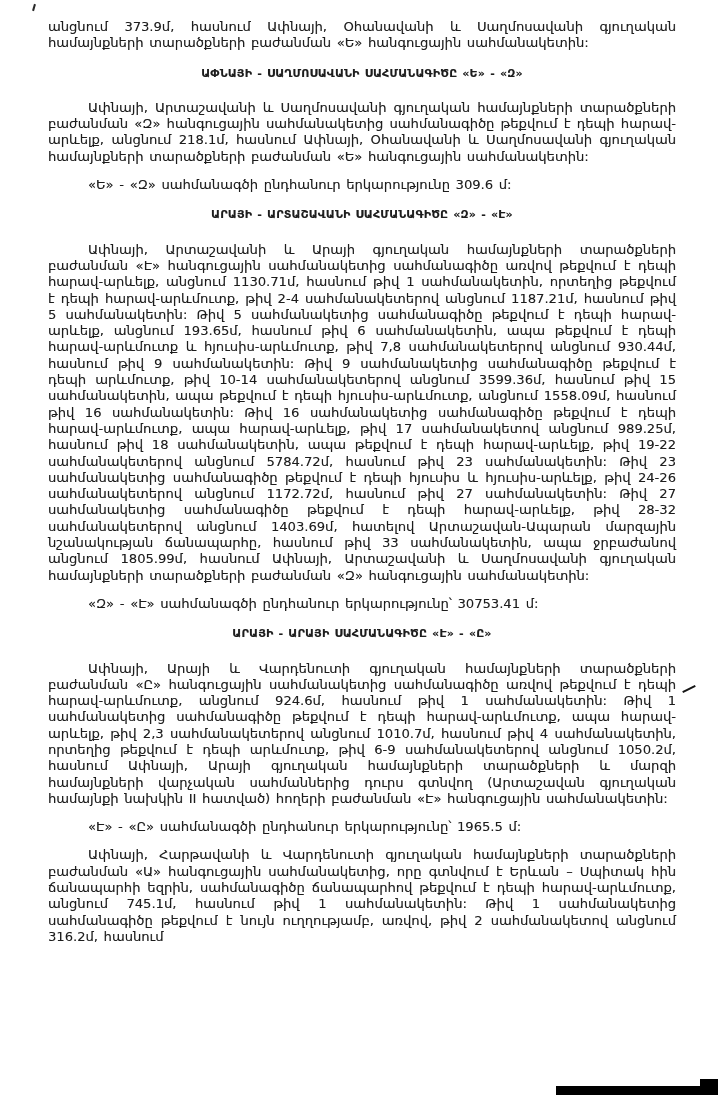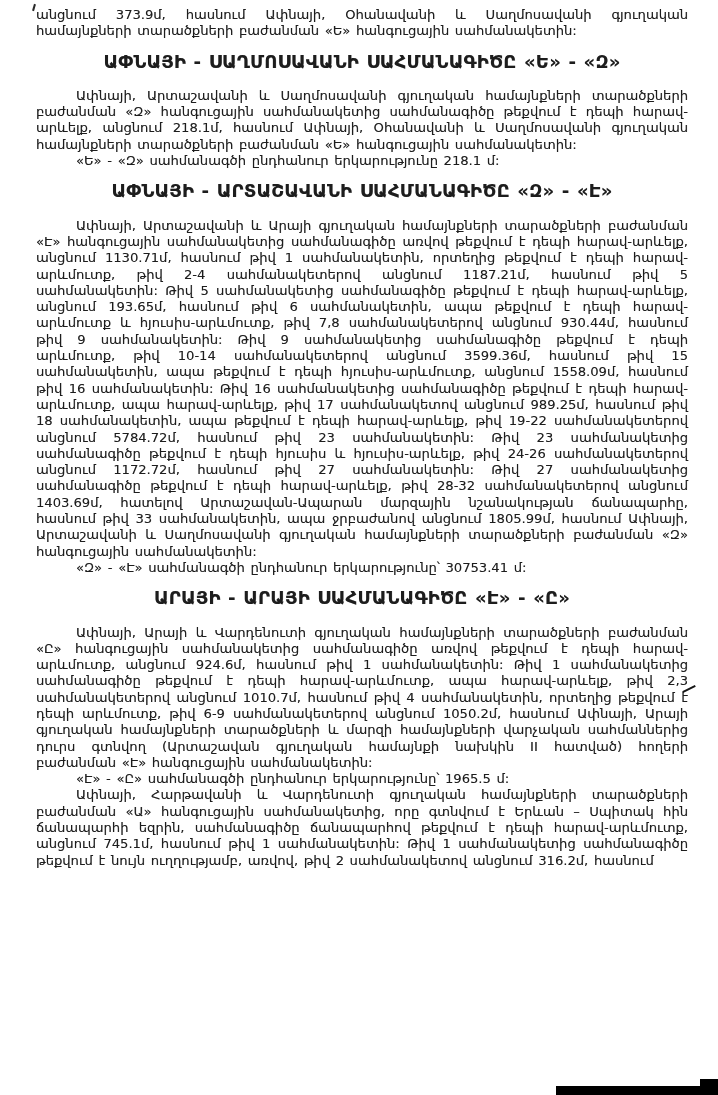--- a/index.html
+++ b/index.html
@@ -15,27 +15,27 @@
     overflow: hidden;
     padding: 7px 30px 0 36px;
     box-sizing: border-box;
     font-family: "DejaVu Sans", "Liberation Sans", sans-serif;
     font-size: 13.1px;
     line-height: 16.3px;
     color: #1d1d1d;
     text-align: justify;
     text-shadow: 0.2px 0.2px 0 rgba(0,0,0,0.35);
   }
-  p { margin: 0; word-spacing: 1.5px; }
+  p { margin: 12px; word-spacing: 1.5px; }
   .indent { text-indent: 40px; }
   .heading {
     font-weight: bold;
     text-align: center;
     margin: 14px 0 18px 0;
-    font-size: 18px;
+    font-size: 11px;
     letter-spacing: 0.2px;
     text-indent: 0;
     word-spacing: 1px;
   }
   
   .artifact-bottom-bar {
     position: absolute;
     left: 556px;
     top: 1086px;
     width: 162px;
@@ -71,23 +71,23 @@
 </style>
 </head>
 <body>
 
 <div class="page">
 
   <p class="para">անցնում 373.9մ, հասնում Ափնայի, Օհանավանի և Սաղմոսավանի գյուղական համայնքների տարածքների բաժանման «Ե» հանգուցային սահմանակետին:</p>
 
   <h2 class="heading">ԱՓՆԱՅԻ - ՍԱՂՄՈՍԱՎԱՆԻ ՍԱՀՄԱՆԱԳԻԾԸ «Ե» - «Զ»</h2>
   <p class="para indent">Ափնայի, Արտաշավանի և Սաղմոսավանի գյուղական համայնքների տարածքների բաժանման «Զ» հանգուցային սահմանակետից սահմանագիծը թեքվում է դեպի հարավ-արևելք, անցնում 218.1մ, հասնում Ափնայի, Օհանավանի և Սաղմոսավանի գյուղական համայնքների տարածքների բաժանման «Ե» հանգուցային սահմանակետին:</p>
-  <p class="para indent">«Ե» - «Զ» սահմանագծի ընդհանուր երկարությունը 218.1 մ:</p>
+  <p class="para indent">«Ե» - «Զ» սահմանագծի ընդհանուր երկարությունը 309.6 մ:</p>
 
-  <h2 class="heading">ԱՓՆԱՅԻ - ԱՐՏԱՇԱՎԱՆԻ ՍԱՀՄԱՆԱԳԻԾԸ «Զ» - «Է»</h2>
+  <h2 class="heading">ԱՐԱՅԻ - ԱՐՏԱՇԱՎԱՆԻ ՍԱՀՄԱՆԱԳԻԾԸ «Զ» - «Է»</h2>
   <p class="para indent">Ափնայի, Արտաշավանի և Արայի գյուղական համայնքների տարածքների բաժանման «Է» հանգուցային սահմանակետից սահմանագիծը առվով թեքվում է դեպի հարավ-արևելք, անցնում 1130.71մ, հասնում թիվ 1 սահմանակետին, որտեղից թեքվում է դեպի հարավ-արևմուտք, թիվ 2-4 սահմանակետերով անցնում 1187.21մ, հասնում թիվ 5 սահմանակետին: Թիվ 5 սահմանակետից սահմանագիծը թեքվում է դեպի հարավ-արևելք, անցնում 193.65մ, հասնում թիվ 6 սահմանակետին, ապա թեքվում է դեպի հարավ-արևմուտք և հյուսիս-արևմուտք, թիվ 7,8 սահմանակետերով անցնում 930.44մ, հասնում թիվ 9 սահմանակետին: Թիվ 9 սահմանակետից սահմանագիծը թեքվում է դեպի արևմուտք, թիվ 10-14 սահմանակետերով անցնում 3599.36մ, հասնում թիվ 15 սահմանակետին, ապա թեքվում է դեպի հյուսիս-արևմուտք, անցնում 1558.09մ, հասնում թիվ 16 սահմանակետին: Թիվ 16 սահմանակետից սահմանագիծը թեքվում է դեպի հարավ-արևմուտք, ապա հարավ-արևելք, թիվ 17 սահմանակետով անցնում 989.25մ, հասնում թիվ 18 սահմանակետին, ապա թեքվում է դեպի հարավ-արևելք, թիվ 19-22 սահմանակետերով անցնում 5784.72մ, հասնում թիվ 23 սահմանակետին: Թիվ 23 սահմանակետից սահմանագիծը թեքվում է դեպի հյուսիս և հյուսիս-արևելք, թիվ 24-26 սահմանակետերով անցնում 1172.72մ, հասնում թիվ 27 սահմանակետին: Թիվ 27 սահմանակետից սահմանագիծը թեքվում է դեպի հարավ-արևելք, թիվ 28-32 սահմանակետերով անցնում 1403.69մ, հատելով Արտաշավան-Ապարան մարզային նշանակության ճանապարհը, հասնում թիվ 33 սահմանակետին, ապա ջրբաժանով անցնում 1805.99մ, հասնում Ափնայի, Արտաշավանի և Սաղմոսավանի գյուղական համայնքների տարածքների բաժանման «Զ» հանգուցային սահմանակետին:</p>
   <p class="para indent">«Զ» - «Է» սահմանագծի ընդհանուր երկարությունը՝ 30753.41 մ:</p>
 
   <h2 class="heading">ԱՐԱՅԻ - ԱՐԱՅԻ ՍԱՀՄԱՆԱԳԻԾԸ «Է» - «Ը»</h2>
   <p class="para indent">Ափնայի, Արայի և Վարդենուտի գյուղական համայնքների տարածքների բաժանման «Ը» հանգուցային սահմանակետից սահմանագիծը առվով թեքվում է դեպի հարավ-արևմուտք, անցնում 924.6մ, հասնում թիվ 1 սահմանակետին: Թիվ 1 սահմանակետից սահմանագիծը թեքվում է դեպի հարավ-արևմուտք, ապա հարավ-արևելք, թիվ 2,3 սահմանակետերով անցնում 1010.7մ, հասնում թիվ 4 սահմանակետին, որտեղից թեքվում է դեպի արևմուտք, թիվ 6-9 սահմանակետերով անցնում 1050.2մ, հասնում Ափնայի, Արայի գյուղական համայնքների տարածքների և մարզի համայնքների վարչական սահմաններից դուրս գտնվող (Արտաշավան գյուղական համայնքի նախկին II հատված) հողերի բաժանման «Է» հանգուցային սահմանակետին:</p>
   <p class="para indent">«Է» - «Ը» սահմանագծի ընդհանուր երկարությունը՝ 1965.5 մ:</p>
 
   <p class="para indent">Ափնայի, Հարթավանի և Վարդենուտի գյուղական համայնքների տարածքների բաժանման «Ա» հանգուցային սահմանակետից, որը գտնվում է Երևան – Սպիտակ հին ճանապարհի եզրին, սահմանագիծը ճանապարհով թեքվում է դեպի հարավ-արևմուտք, անցնում 745.1մ, հասնում թիվ 1 սահմանակետին: Թիվ 1 սահմանակետից սահմանագիծը թեքվում է նույն ուղղությամբ, առվով, թիվ 2 սահմանակետով անցնում 316.2մ, հասնում</p>
 
   <div class="artifact-top-tick"></div>

